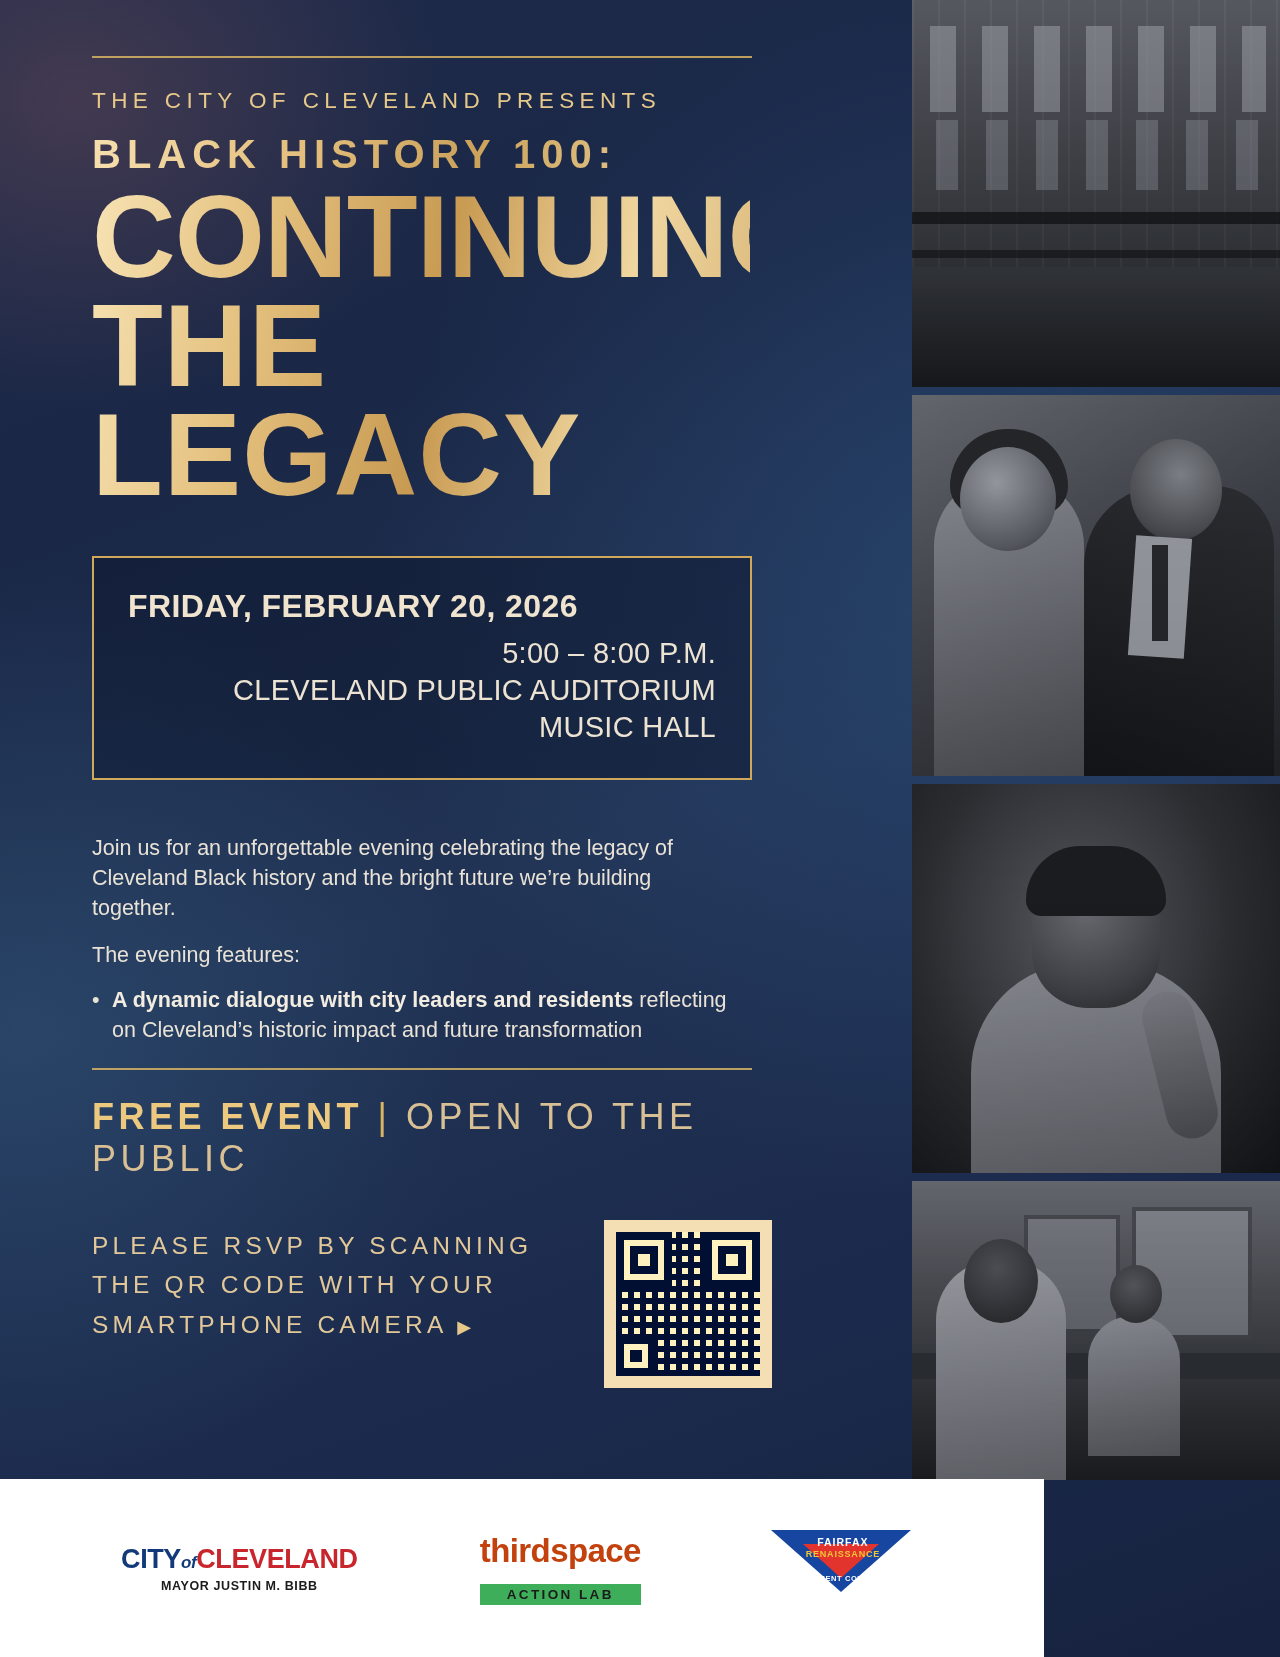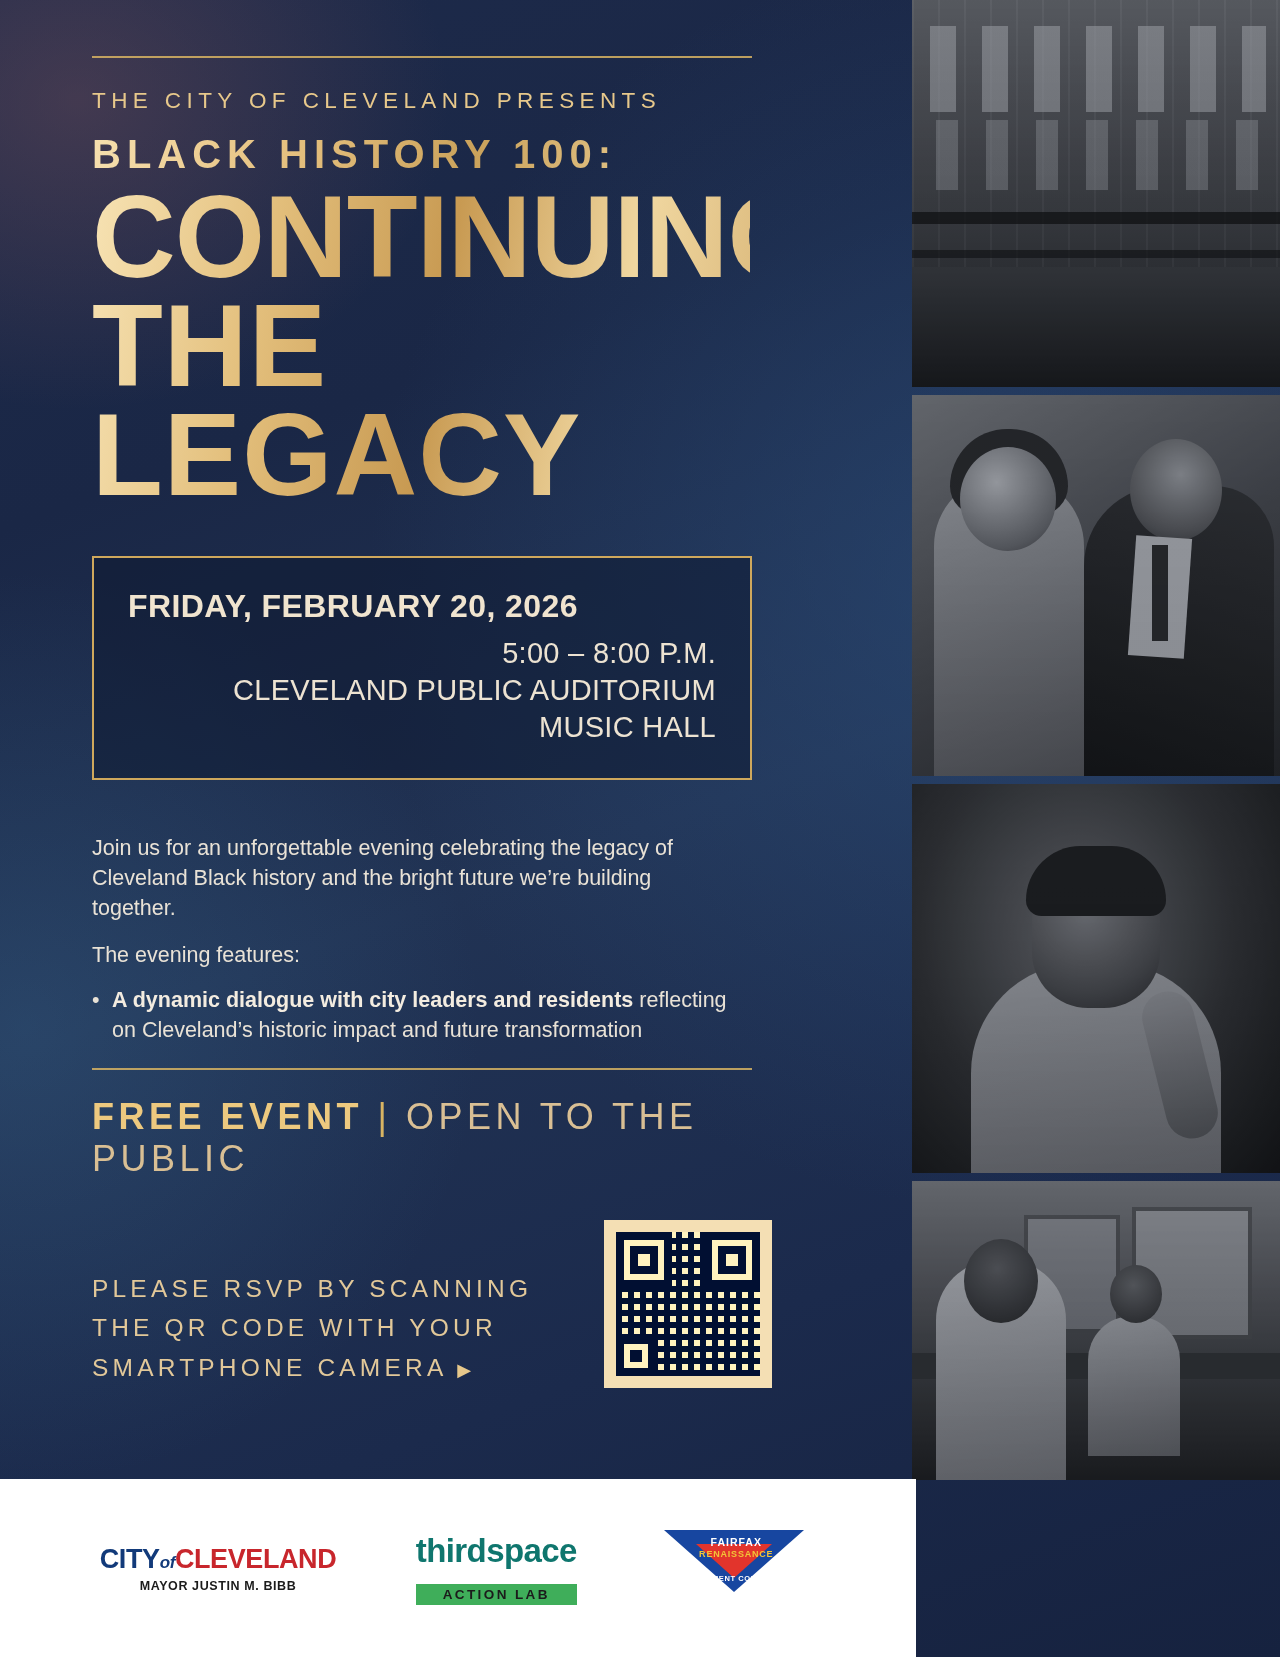--- a/index.html
+++ b/index.html
@@ -218,21 +218,21 @@
     letter-spacing: 4.5px;
     color: #e7c88b;
   }
   .free-event .strong { font-weight: 700; color: #edc97f; }
   .free-event .sep { color: #d8b463; }
   .free-event .light { color: #d9bf94; font-weight: 400; }
 
   .rsvp-row {
     margin-top: 40px;
     display: flex;
-    align-items: flex-end;
+    align-items: flex-start;
     width: 680px;
   }
   .rsvp-text {
     font-size: 24.5px;
     letter-spacing: 4.2px;
     line-height: 1.62;
     color: #e2c899;
     flex: 1;
     padding-top: 6px;
   }
@@ -266,36 +266,36 @@
   }
   .qr-inner::before { top: 0; left: 0; }
   .qr-inner::after { top: 0; right: 0; }
   .qr-eye3 { bottom: 0; left: 0; }
 
   
   .footer {
     position: absolute;
     left: 0;
     bottom: 0;
-    width: 916px;
+    width: 1044px;
     height: 178px;
     background: #ffffff;
     display: flex;
     align-items: center;
     justify-content: space-around;
     padding: 0 60px;
   }
   .logo-cleveland { text-align: center; }
   .logo-cleveland .l1 { font-size: 27px; font-weight: 700; letter-spacing: -0.4px; color: #123a7a; }
   .logo-cleveland .l1 .of { font-size: 17px; font-style: italic; font-weight: 700; color: #123a7a; }
   .logo-cleveland .l1 .red { color: #c8262c; }
   .logo-cleveland .l2 { font-size: 12.5px; font-weight: 700; letter-spacing: 0.6px; color: #1b1b1b; margin-top: 4px; }
 
   .logo-thirdspace { text-align: center; }
-  .logo-thirdspace .t1 { font-size: 33px; font-weight: 700; color: #0f766e; letter-spacing: -0.6px; }
+  .logo-thirdspace .t1 { font-size: 33px; font-weight: 700; color: #c2410c; letter-spacing: -0.6px; }
   .logo-thirdspace .t2 {
     margin-top: 14px;
     background: #3fae5a;
     color: #1b1b1b;
     font-size: 13.5px;
     font-weight: 700;
     letter-spacing: 2.4px;
     padding: 3px 8px;
   }
 

